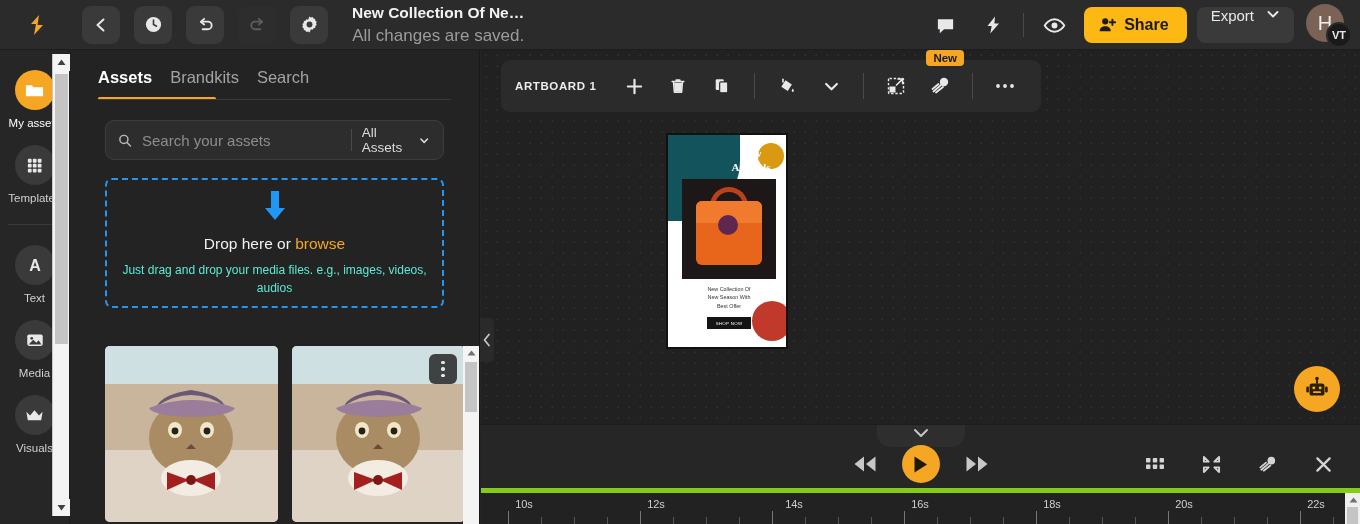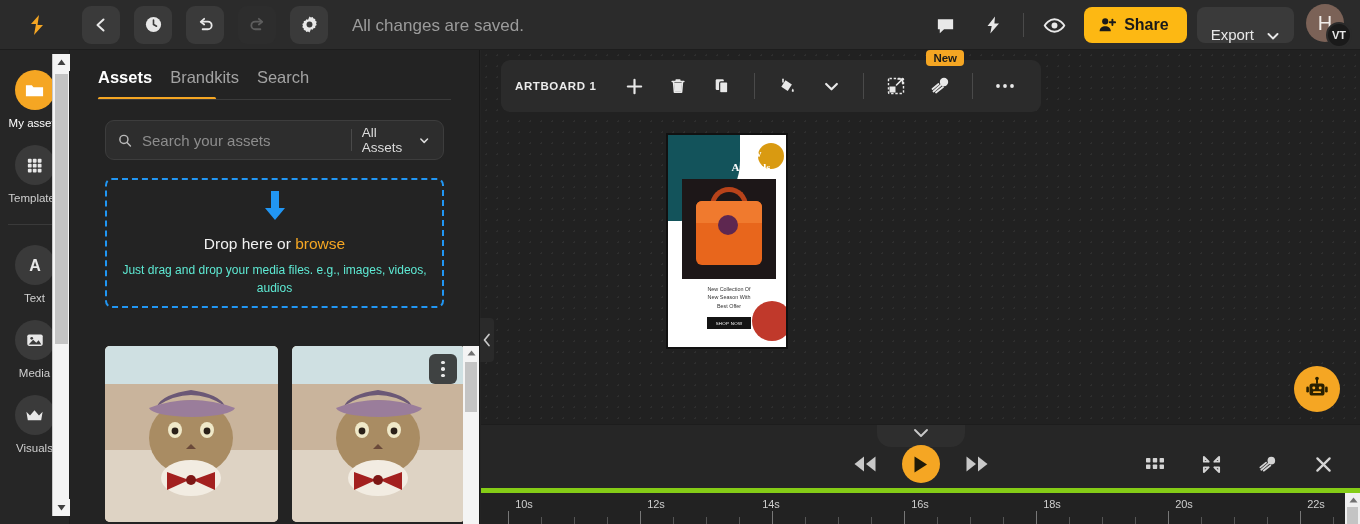--- a/index.html
+++ b/index.html
@@ -43,21 +43,21 @@
     justify-content: center; cursor: pointer; margin: 0 7px;
   }
   .tb-sep { width: 1px; height: 24px; background: #4a4a4a; margin: 0 6px; }
   .share-btn {
     display: flex; align-items: center; gap: 8px; height: 36px;
     background: #fdb813; color: #1a1a1a; border-radius: 8px;
     padding: 0 18px 0 14px; font-size: 16px; font-weight: bold;
     cursor: pointer; margin-left: 6px;
   }
   .export-btn {
-    display: flex; align-items: flex-end; gap: 12px; height: 36px;
+    display: flex; align-items: flex-start; gap: 12px; height: 36px;
     background: #3a3a3a; color: #e8e8e8; border-radius: 8px;
     padding: 0 14px; font-size: 15px; cursor: pointer; margin-left: 10px;
   }
   .avatar-wrap { position: relative; width: 42px; height: 42px; margin-left: 12px; margin-right: 2px; cursor: pointer; }
   .avatar {
     width: 38px; height: 38px; border-radius: 50%; background: #7b6257;
     color: #f0ece9; font-size: 20px; display: flex; align-items: center;
     justify-content: center; overflow: hidden;
   }
   .avatar-badge {
@@ -304,20 +304,21 @@
       </svg>
     </div>
     <div class="tb-btn">
       <svg width="19" height="19" viewBox="0 0 20 20">
         <path d="M10 1.6 l1.5 1.1 1.8-.5.9 1.6 1.8.4.1 1.9 1.5 1.1-.7 1.7.7 1.7-1.5 1.1-.1 1.9-1.8.4-.9 1.6-1.8-.5L10 18.4l-1.5-1.1-1.8.5-.9-1.6-1.8-.4-.1-1.9L2.4 12.8l.7-1.7-.7-1.7 1.5-1.1.1-1.9 1.8-.4.9-1.6 1.8.5z" fill="#e8e8e8"></path>
         <circle cx="10" cy="10" r="3.1" fill="#3a3a3a"></circle>
       </svg>
     </div>
 
     <div class="doc-info">
+      <div class="doc-title">New Collection Of Ne…</div>
       <div class="doc-sub">All changes are saved.</div>
     </div>
 
     <div class="topbar-right">
       <div class="icon-btn">
         <svg width="21" height="21" viewBox="0 0 22 22">
           <path d="M3 4.5 h16 v10.5 h-9.5 L5 19 v-4 H3 z" fill="#e8e8e8"></path>
         </svg>
       </div>
       <div class="icon-btn">
@@ -698,21 +699,21 @@
         <div class="tick minor" style="left: 93px;"></div>
         <div class="tick minor" style="left: 126px;"></div>
         <div class="tick minor" style="left: 159px;"></div>
         <div class="tick major" style="left: 159px;"></div>
         <div class="tick-lab" style="left: 175px;">12s</div>
         <div class="tick minor" style="left: 192px;"></div>
         <div class="tick minor" style="left: 225px;"></div>
         <div class="tick minor" style="left: 258px;"></div>
         <div class="tick minor" style="left: 291px;"></div>
         <div class="tick major" style="left: 291px;"></div>
-        <div class="tick-lab" style="left: 290px;">14s</div>
+        <div class="tick-lab" style="left: 313px;">14s</div>
         <div class="tick minor" style="left: 324px;"></div>
         <div class="tick minor" style="left: 357px;"></div>
         <div class="tick minor" style="left: 390px;"></div>
         <div class="tick minor" style="left: 423px;"></div>
         <div class="tick major" style="left: 423px;"></div>
         <div class="tick-lab" style="left: 439px; text-align: right;">16s</div>
         <div class="tick minor" style="left: 456px;"></div>
         <div class="tick minor" style="left: 489px;"></div>
         <div class="tick minor" style="left: 522px;"></div>
         <div class="tick minor" style="left: 555px;"></div>

